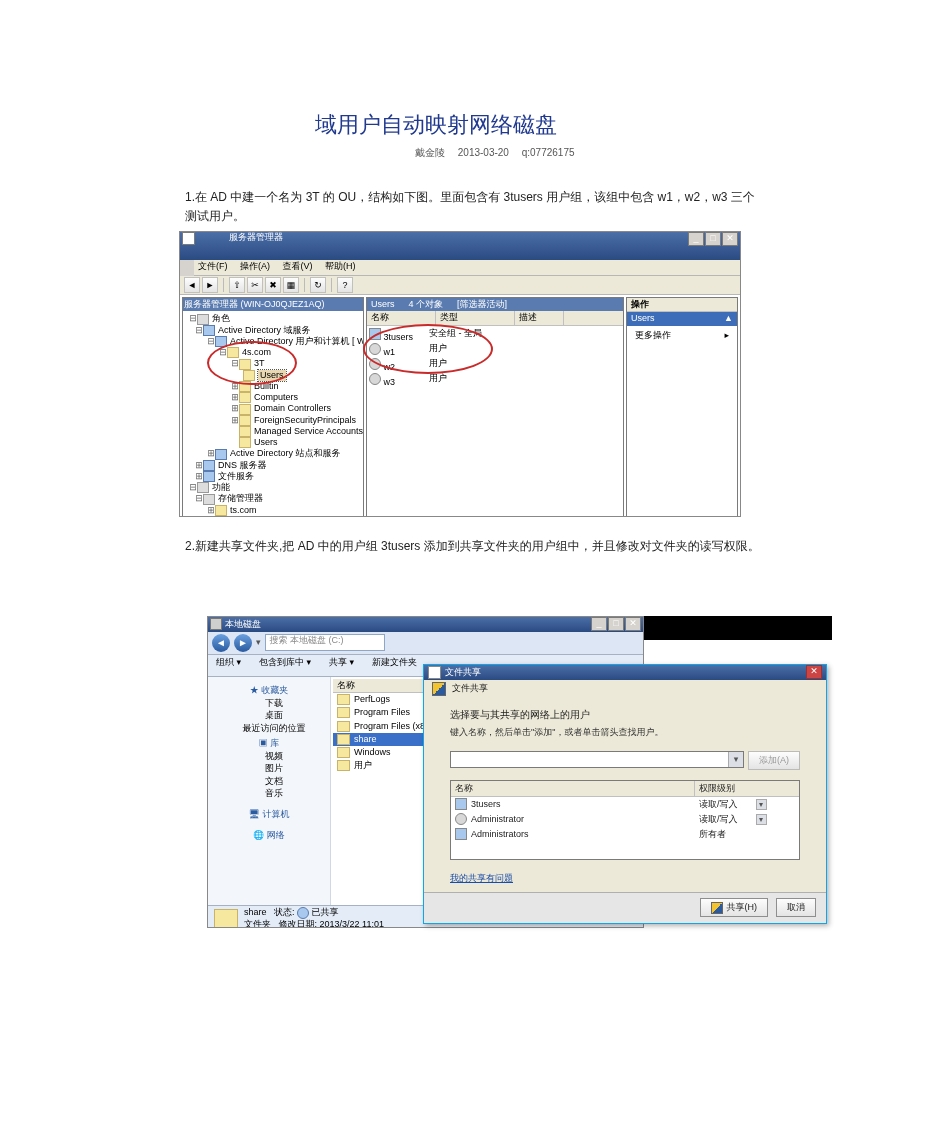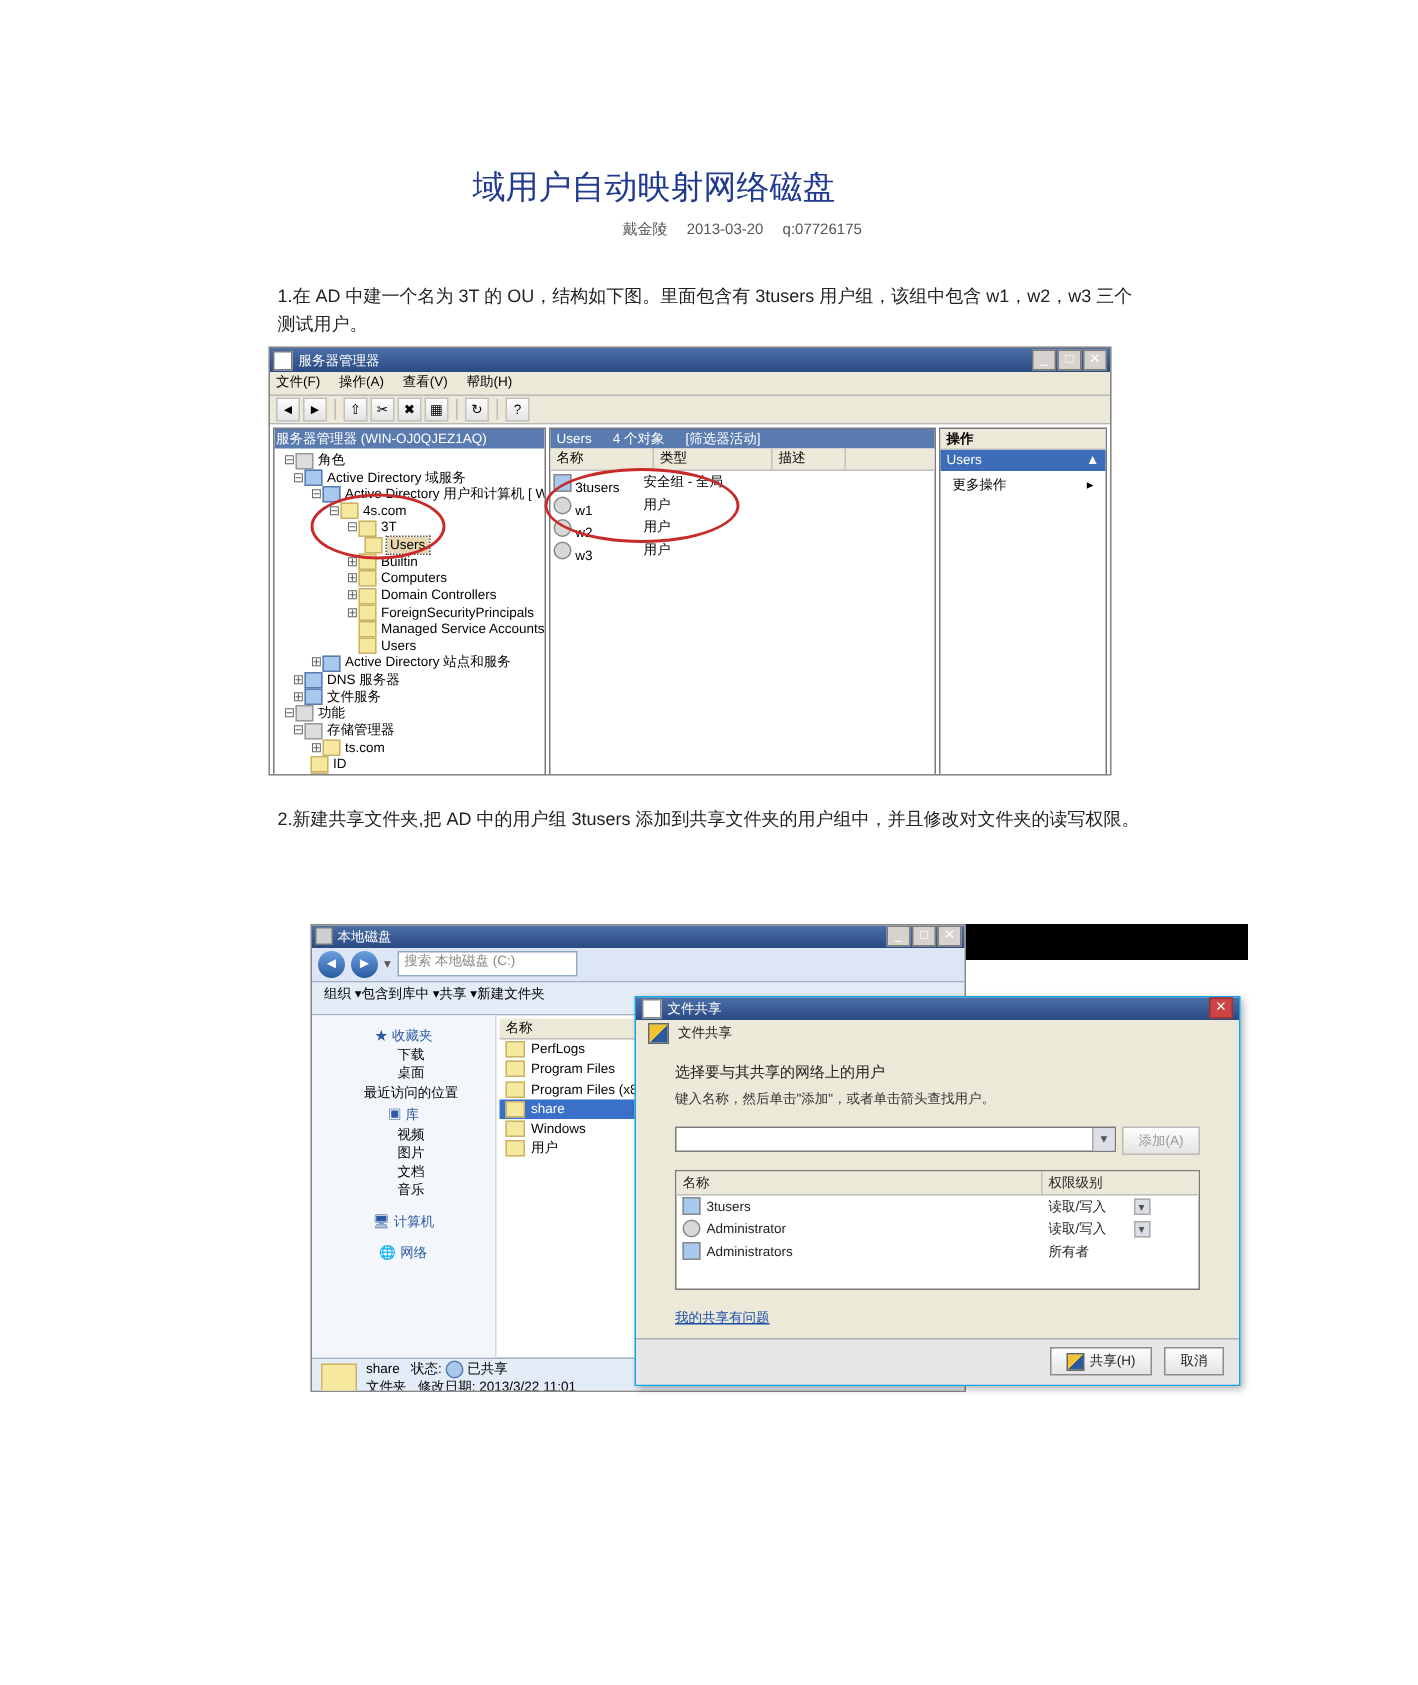--- a/index.html
+++ b/index.html
@@ -37,26 +37,26 @@
     border: 1px solid #888;
     font-size: 9px;
     line-height: 1.25;
     font-family: "SimSun", "Tahoma", sans-serif;
     color: #000;
     background: #d6d3ce;
     overflow: hidden;
   }
   .titlebar {
     display: flex;
-    align-items: center;
-    height: 16px;
+    height: 28px;
     background: linear-gradient(#4c6fa8, #2a4a82);
     color: #fff;
     padding: 0 2px;
     font-size: 9px;
+    gap: 30px;
   }
   .titlebar .t-icon {
     width: 11px; height: 11px;
     background: #fff;
     border: 1px solid #7a7a7a;
     margin-right: 4px;
     display: inline-block;
   }
   .titlebar .t-text { flex: 1; }
   .win-btns { display: flex; gap: 1px; }
@@ -69,20 +69,21 @@
   }
 
   
   .shot1 { width: 560px; height: 284px; margin-left: -6px; }
   .menubar {
     height: 14px;
     background: #ece9d8;
     border-bottom: 1px solid #b7b7b7;
     padding: 1px 4px 0 4px;
     font-size: 9px;
+    margin-left: 14px;
   }
   .menubar span { margin-right: 10px; }
   .toolbar {
     height: 18px;
     background: #ece9d8;
     border-bottom: 1px solid #b7b7b7;
     display: flex; align-items: center;
     padding-left: 4px;
     gap: 2px;
   }
@@ -220,21 +221,21 @@
     display:flex; align-items:center; padding:0 4px;
   }
   .searchbox {
     width: 110px; height:15px; background:#fff; border:1px solid #8fa6c4;
     display:flex; align-items:flex-start; padding:0 4px; color:#888;
   }
   .exp-toolbar {
     height:17px; background:#e3ecf7;
     border-bottom:1px solid #a6b2c4;
     font-size:9px; padding: 2px 8px;
-    display:flex; 
+    display:flex; gap:18px;
   }
   .exp-body { display:flex; height:228px; background:#fff; }
   .exp-side {
     width:110px; background:#f3f6fa;
     border-right:1px solid #d0d8e4;
     padding:4px 6px; font-size:9px;text-align:center;
   }
   .exp-side .hdr { color:#2a5aa0; margin:4px 0 2px 0;}
   .exp-side .itm { padding-left:10px; margin:1px 0;}
   .exp-main { flex:1; padding:2px; font-size:9px; }

